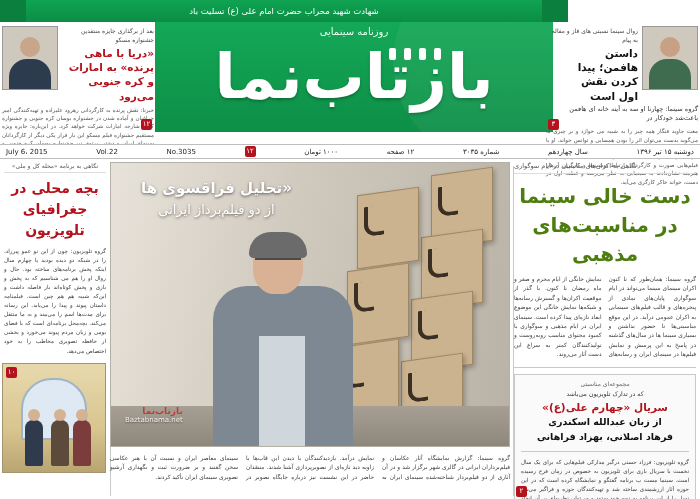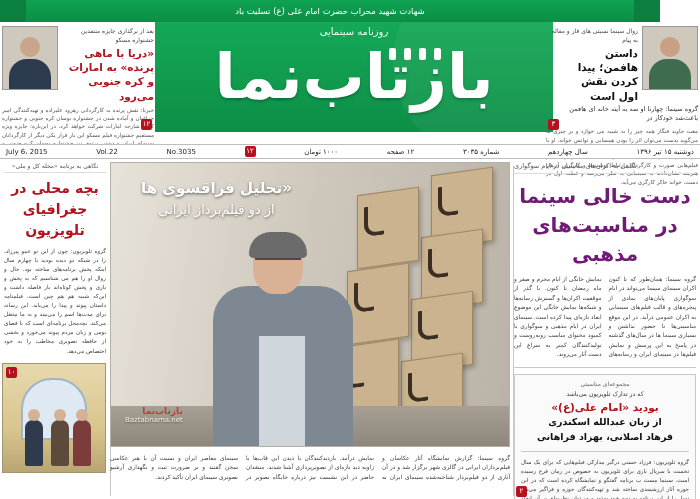--- a/index.html
+++ b/index.html
@@ -14,21 +14,21 @@
     background: #ffffff;
     overflow: hidden;
     font-family: "DejaVu Sans", "Liberation Sans", sans-serif;
     direction: rtl;
   }
 
   
   .topbar {
     position: absolute;
     top: 0; left: 0;
-    width: 660px;
+    width: 568px;
     height: 22px;
     background: #0e9e4e;
     background: linear-gradient(#0fa352, #0b8e45);
     color: #ffffff;
     display: flex;
     align-items: center;
     justify-content: center;
   }
   .topbar .slogan {
     font-size: 8.5px;
@@ -238,21 +238,21 @@
     font-size: 6.5px;
     color: #555;
     text-align: left;
     border-bottom: 1px solid #ddd;
     padding-bottom: 3px;
     margin-bottom: 5px;
   }
   .big-head {
     font-size: 20px;
     font-weight: bold;
-    color: #701a75;
+    color: #4d7c0f;
     text-align: center;
     line-height: 1.45;
     margin-bottom: 6px;
     margin-top: 8px;
   }
   .article-body {
     font-size: 5.8px;
     line-height: 1.62;
     color: #3b3b3b;
     text-align: justify;
@@ -569,21 +569,21 @@
     <div class="rule-v" style="left:110px;"></div>
 
     <div class="col col-right">
       <div class="kicker-line">نگاهی به اکران‌های مناسبتی در ایام سوگواری</div>
       <div class="big-head">دست خالی سینما در مناسبت‌های مذهبی</div>
       <div class="article-body">گروه سینما: همان‌طور که تا کنون اکران سینمای سینما می‌تواند در ایام سوگواری پایان‌های نمادی از پنجره‌های و قالب فیلم‌های سینمایی به اکران عمومی درآید. در این موقع مناسبتی‌ها تا حضور نداشتن و بسیاری سینما ها در سال‌های گذشته در پاسخ به این پرسش و نمایش فیلم‌ها در سینمای ایران و رسانه‌های نمایش خانگی از ایام محرم و صفر و ماه رمضان تا کنون. با گذر از موقعیت اکران‌ها و گسترش رسانه‌ها و شبکه‌ها نمایش خانگی این موضوع ابعاد تازه‌ای پیدا کرده است. سینمای ایران در ایام مذهبی و سوگواری با کمبود محتوای مناسب روبه‌روست و تولیدکنندگان کمتر به سراغ این دست آثار می‌روند.</div>
       <div class="sep"></div>
       <div class="box-list">
         <div class="lbl">مجموعه‌ای مناسبتی</div>
         <div class="ttl">که در تدارک تلویزیون می‌باشد</div>
-        <div class="serial">بودید «امام علی(ع)»</div>
+        <div class="serial">سریال «چهارم علی(ع)»</div>
         <div class="serial dark">از زبان عبدالله اسکندری</div>
         <div class="serial dark">فرهاد اصلانی، بهزاد فراهانی</div>
         <div class="sep"></div>
         <div class="lc-body">گروه تلویزیون: فرزاد حسنی درگیر مدارکی فیلم‌هایی که برای یک سال نخست با سریال بازی برای تلویزیون به خصوص در زمان فرح رسیده است. سینما مست ب برنامه گفتگو و نمایشگاه کرده است که در این حوزه آثار ارزشمندی ساخته شد و تهیه‌کنندگان حوزه و فراگیر می‌شد نسل را از این برنامه به نوبه خود ستود و می‌توان نظریه‌ای بر آن ایجاد شد.</div>
       </div>
       <div class="right-badge-wrap">
         <span class="badge-inline">۲</span>
       </div>
     </div>
 

